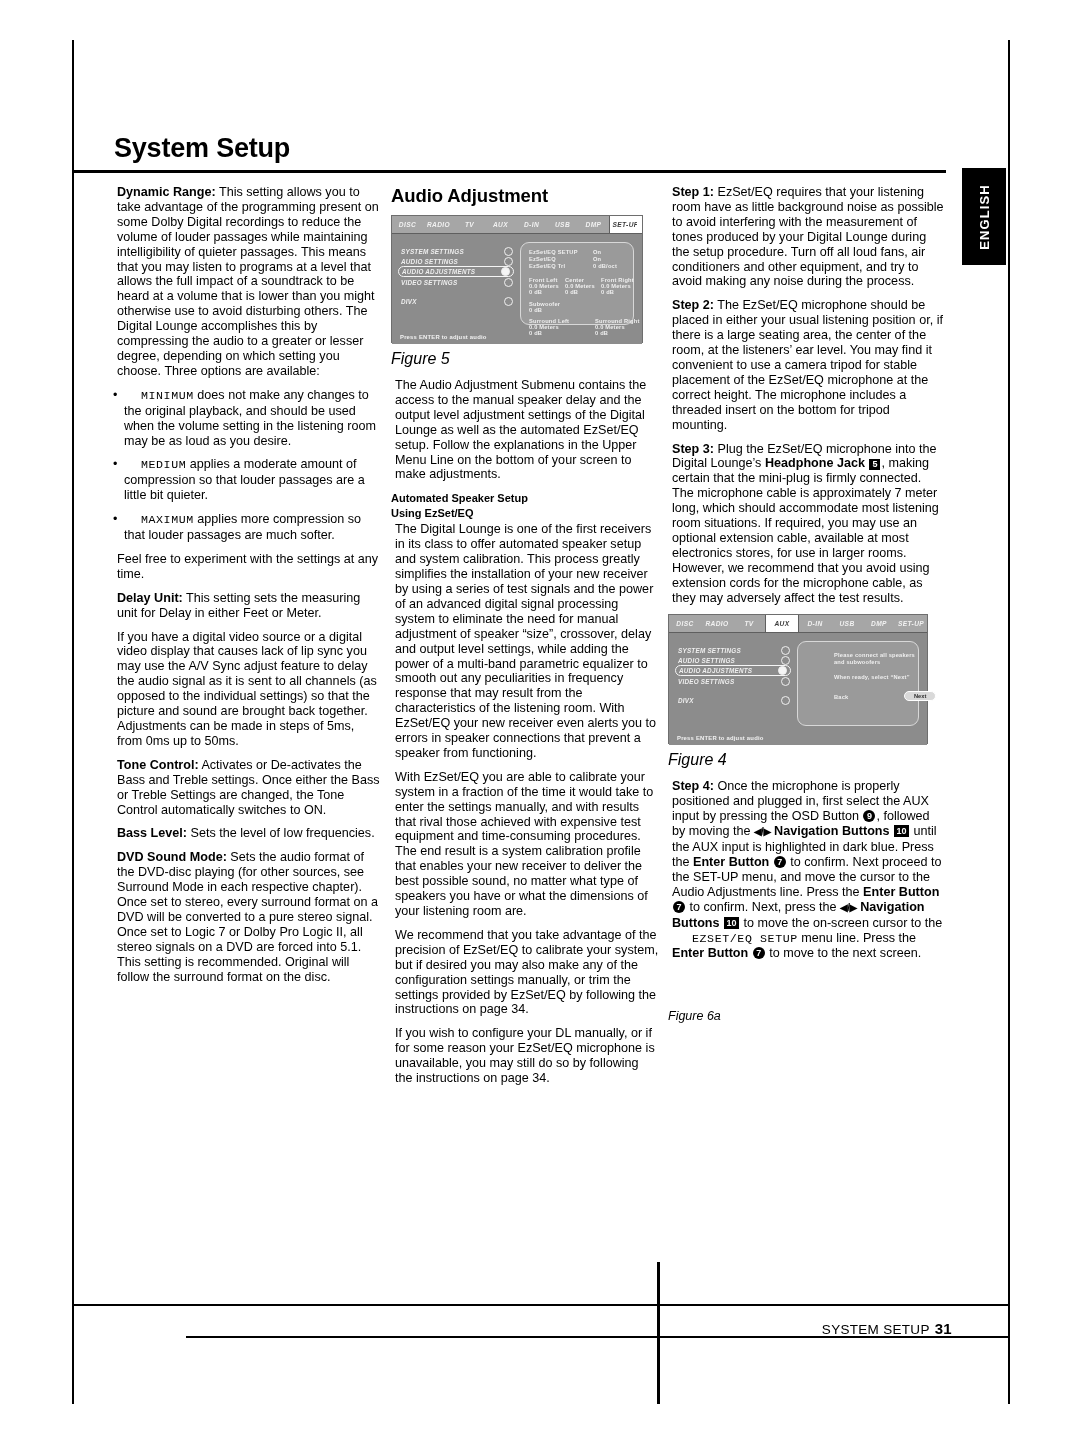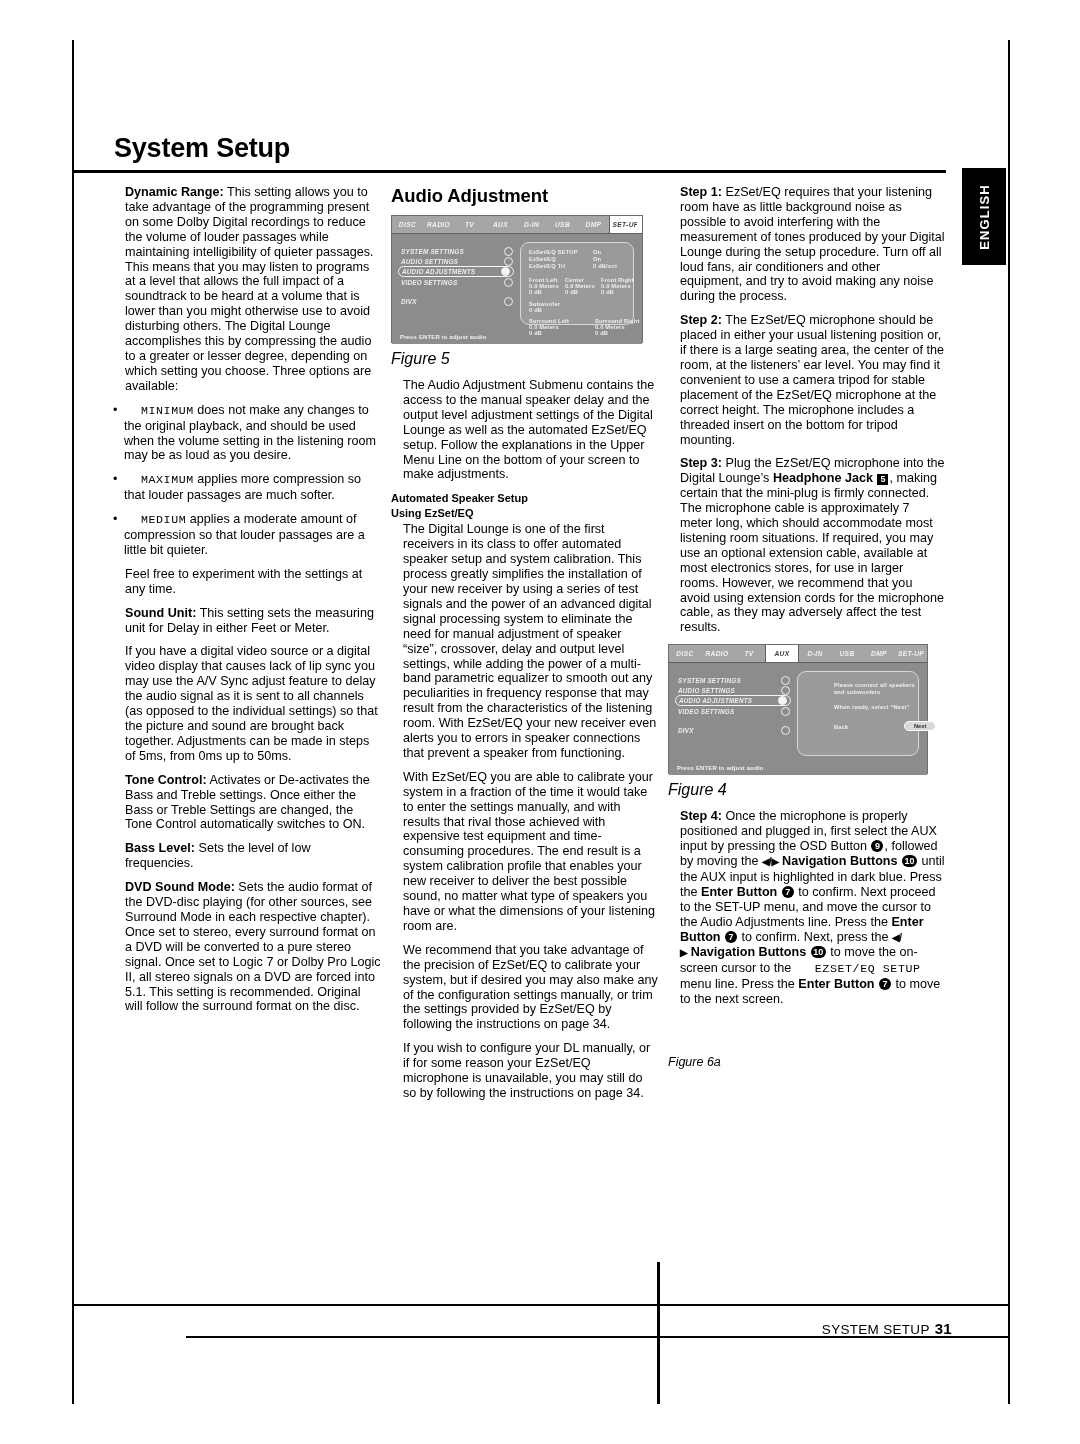--- a/index.html
+++ b/index.html
@@ -37,21 +37,21 @@
     transform-origin:center;
     white-space:nowrap;font-size:13px;font-weight:bold;letter-spacing:1.1px;
   }
 
   
   .col{position:absolute;top:185px;width:268px;}
   .col1{left:113px;}
   .col2{left:391px;}
   .col3{left:668px;width:277px;}
 
-  p{margin:0 0 9px 12px;font-size:12.6px;line-height:14.9px;text-align:left;}
+  p{margin:0 0 9px 4px;font-size:12.6px;line-height:14.9px;text-align:left;}
   b{font-weight:bold;}
   .mono{font-family:"Liberation Mono", monospace;font-size:11.6px;letter-spacing:0.6px;padding-left:20px;}
 
   ul{margin:0 0 9px 0;padding:0;list-style:none;}
   li{
     font-size:12.6px;line-height:14.9px;margin:0 0 9px 0;
     padding-left:11px;text-indent:-11px;
   }
 
   h2{margin:0 0 8px 0;font-size:18.5px;font-weight:bold;letter-spacing:-0.1px;}
@@ -62,21 +62,21 @@
   }
   .figcap-b{font-style:italic;font-size:12.5px;margin:8px 0 0 0;}
 
   
   .knum{
     display:inline-block;width:12px;height:12px;line-height:12px;
     border-radius:50%;background:#000;color:#fff;
     font-size:9px;font-weight:bold;text-align:center;
     vertical-align:1px;margin:0 1px;font-family:"Liberation Sans",sans-serif;
   }
-  .knum.wide{width:15px;border-radius:6px;}
+  .knum.wide{width:15px;border-radius:0;}
   .ksq{
     display:inline-block;width:11px;height:11px;line-height:11px;
     background:#000;color:#fff;font-size:9px;font-weight:bold;
     text-align:center;vertical-align:0px;margin:0 1px;
   }
   .arrows{font-size:10px;letter-spacing:-0.5px;}
 
   
   .osd{
     position:relative;background:#8c8c8c;border:1px solid #6e6e6e;
@@ -161,28 +161,28 @@
   </div>
 
   <div class="col col1">
 
     <p>
       <b>Dynamic Range:</b><span> This setting allows you to take advantage of the programming present on some Dolby Digital recordings to reduce the volume of louder passages while maintaining intelligibility of quieter passages. This means that you may listen to programs at a level that allows the full impact of a soundtrack to be heard at a volume that is lower than you might otherwise use to avoid disturbing others. The Digital Lounge accomplishes this by compressing the audio to a greater or lesser degree, depending on which setting you choose. Three options are available:</span>
     </p>
 
     <ul>
       <li>•&nbsp;<span class="mono">MINIMUM</span><span> does not make any changes to the original playback, and should be used when the volume setting in the listening room may be as loud as you desire.</span></li>
+      <li>•&nbsp;<span class="mono">MEDIUM</span><span> applies a moderate amount of compression so that louder passages are a little bit quieter.</span></li>
       <li>•&nbsp;<span class="mono">MAXIMUM</span><span> applies more compression so that louder passages are much softer.</span></li>
-      <li>•&nbsp;<span class="mono">MEDIUM</span><span> applies a moderate amount of compression so that louder passages are a little bit quieter.</span></li>
     </ul>
 
     <p>Feel free to experiment with the settings at any time.</p>
 
     <p>
-      <b>Sound Unit:</b><span> This setting sets the measuring unit for Delay in either Feet or Meter.</span>
+      <b>Delay Unit:</b><span> This setting sets the measuring unit for Delay in either Feet or Meter.</span>
     </p>
 
     <p>If you have a digital video source or a digital video display that causes lack of lip sync you may use the A/V Sync adjust feature to delay the audio signal as it is sent to all channels (as opposed to the individual settings) so that the picture and sound are brought back together. Adjustments can be made in steps of 5ms, from 0ms up to 50ms.</p>
 
     <p>
       <b>Tone Control:</b><span> Activates or De-activates the Bass and Treble settings. Once either the Bass or Treble Settings are changed, the Tone Control automatically switches to ON.</span>
     </p>
 
     <p>
       <b>Bass Level:</b><span> Sets the level of low frequencies.</span>

